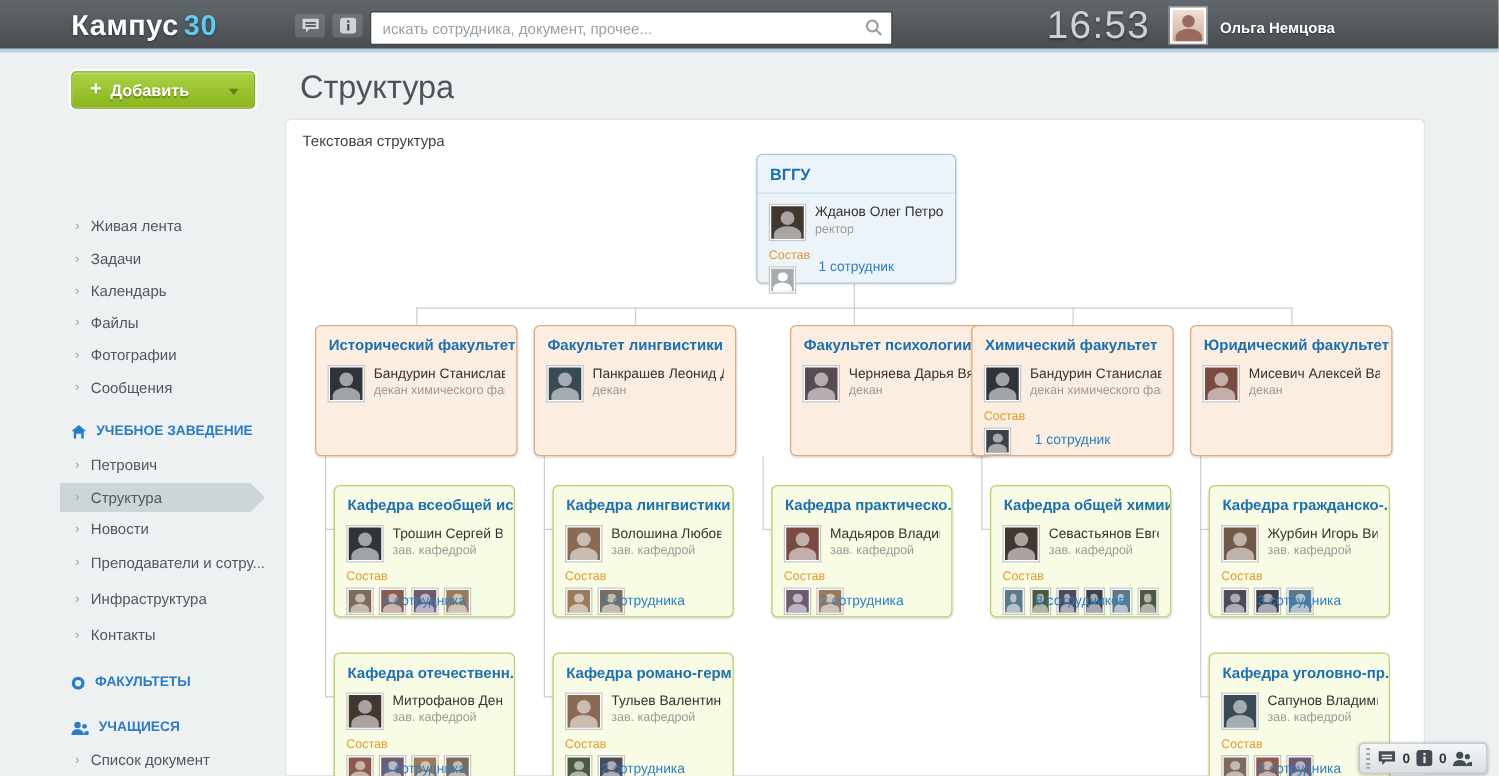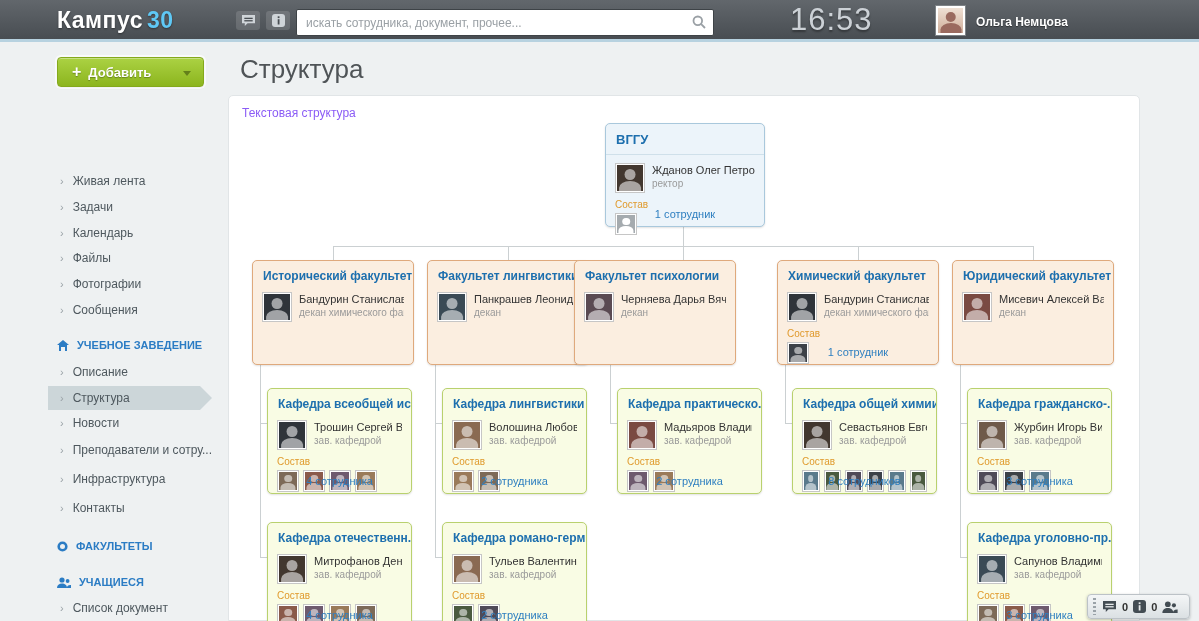--- a/index.html
+++ b/index.html
@@ -29,21 +29,21 @@
     position:absolute; left:296px; top:9px; width:418px; height:27px;
     background:#fff; border:1px solid #3e4347; border-radius:2px;
   }
   .searchbox input {
     width:100%; height:100%; border:none; outline:none; background:transparent;
     font-family:"Liberation Sans", sans-serif; font-size:12px; color:#444; padding:0 30px 0 9px;
   }
   .searchbox input::placeholder { color:#9aa0a5; }
   .search-ico { position:absolute; right:7px; top:5px; }
   .clock {
-    position:absolute; left:790px; top:2px; width:130px; text-align:left;
+    position:absolute; left:790px; top:2px; width:130px; text-align:right;
     font-size:31px; color:#ccd1d6; text-shadow:0 2px 2px rgba(0,0,0,.35); letter-spacing:1px;
   }
   .tb-avatar {
     position:absolute; left:935px; top:5px; width:31px; height:31px;
     background:#fff; padding:2px; border:1px solid #7e8artifact387; border:1px solid #7e8387;
   }
   .tb-avatar .ph { background:linear-gradient(#efe0d4,#cfae9a); }
   .tb-avatar .ph::before { background:#9a6a5f; }
   .tb-avatar .ph::after  { background:#9a6a5f; }
   .tb-username { position:absolute; left:976px; top:15px; font-size:12px; font-weight:bold; color:#fff;
@@ -77,21 +77,21 @@
     left:48px; width:164px; height:24px; padding-left:12px; background:#ccd6d9;
     clip-path:polygon(0 0, calc(100% - 12px) 0, 100% 50%, calc(100% - 12px) 100%, 0 100%);
   }
 
   
   .page-title { position:absolute; left:240px; top:54px; font-size:26px; color:#4f5457; }
   .panel {
     position:absolute; left:228px; top:95px; width:912px; height:526px;
     background:#fff; border:1px solid #e1e5e7; border-radius:5px 5px 0 0; z-index:1;
   }
-  .view-link { position:absolute; left:242px; top:106px; font-size:12px; color:#8b5cf6; z-index:5; cursor:pointer; }
+  .view-link { position:absolute; left:242px; top:106px; font-size:12px; color:#404040; z-index:5; cursor:pointer; }
 
   
   .cl { position:absolute; background:#cbd0d2; z-index:2; }
 
   
   .card { position:absolute; border-radius:5px; z-index:3; box-shadow:0 1px 2px rgba(0,0,0,.12); }
   .card.root { background:#ecf4fa; border:1px solid #a9c8dc; }
   .card.fac  { background:#fbeee0; border:1px solid #dfa97c; }
   .card.dep  { background:#f9fce4; border:1px solid #b9d16e; }
   .hd { font-size:12px; font-weight:bold; color:#1d6fae; padding:8px 10px 5px; white-space:nowrap; overflow:hidden; }
@@ -202,21 +202,21 @@
     </div>
 
   <div class="nav-sec" style="top:287px">
     <svg width="12" height="11" viewBox="0 0 12 11">
         <path d="M6 0l6 5h-2v6H8V7H4v4H2V5H0z"></path>
       </svg>
     <span>УЧЕБНОЕ ЗАВЕДЕНИЕ</span>
   </div>
   <div class="nav-item" style="top:314px">
       <span class="ar">›</span>
-      <span>Описание</span>
+      <span>Петрович</span>
     </div>
   <div class="nav-item sel" style="top:341px">
       <span class="ar">›</span>
       <span>Структура</span>
     </div>
   <div class="nav-item" style="top:365px">
       <span class="ar">›</span>
       <span>Новости</span>
     </div>
   <div class="nav-item" style="top:392px">
@@ -317,21 +317,21 @@
   <div class="prow">
       <div class="thumb">
         <div class="ph t7"></div>
       </div>
   <div class="pcol">
         <div class="nm">Панкрашев Леонид Данило...</div>
   <div class="rl">декан</div>
       </div>
     </div>
 </div>
-<div class="card fac" style="left:574px;top:260px;width:162px;height:105px">
+<div class="card fac" style="left:632px;top:260px;width:162px;height:105px">
   <div class="hd">Факультет психологии</div>
   <div class="prow">
       <div class="thumb">
         <div class="ph t5"></div>
       </div>
   <div class="pcol">
         <div class="nm">Черняева Дарья Вячеслав...</div>
   <div class="rl">декан</div>
       </div>
     </div>

